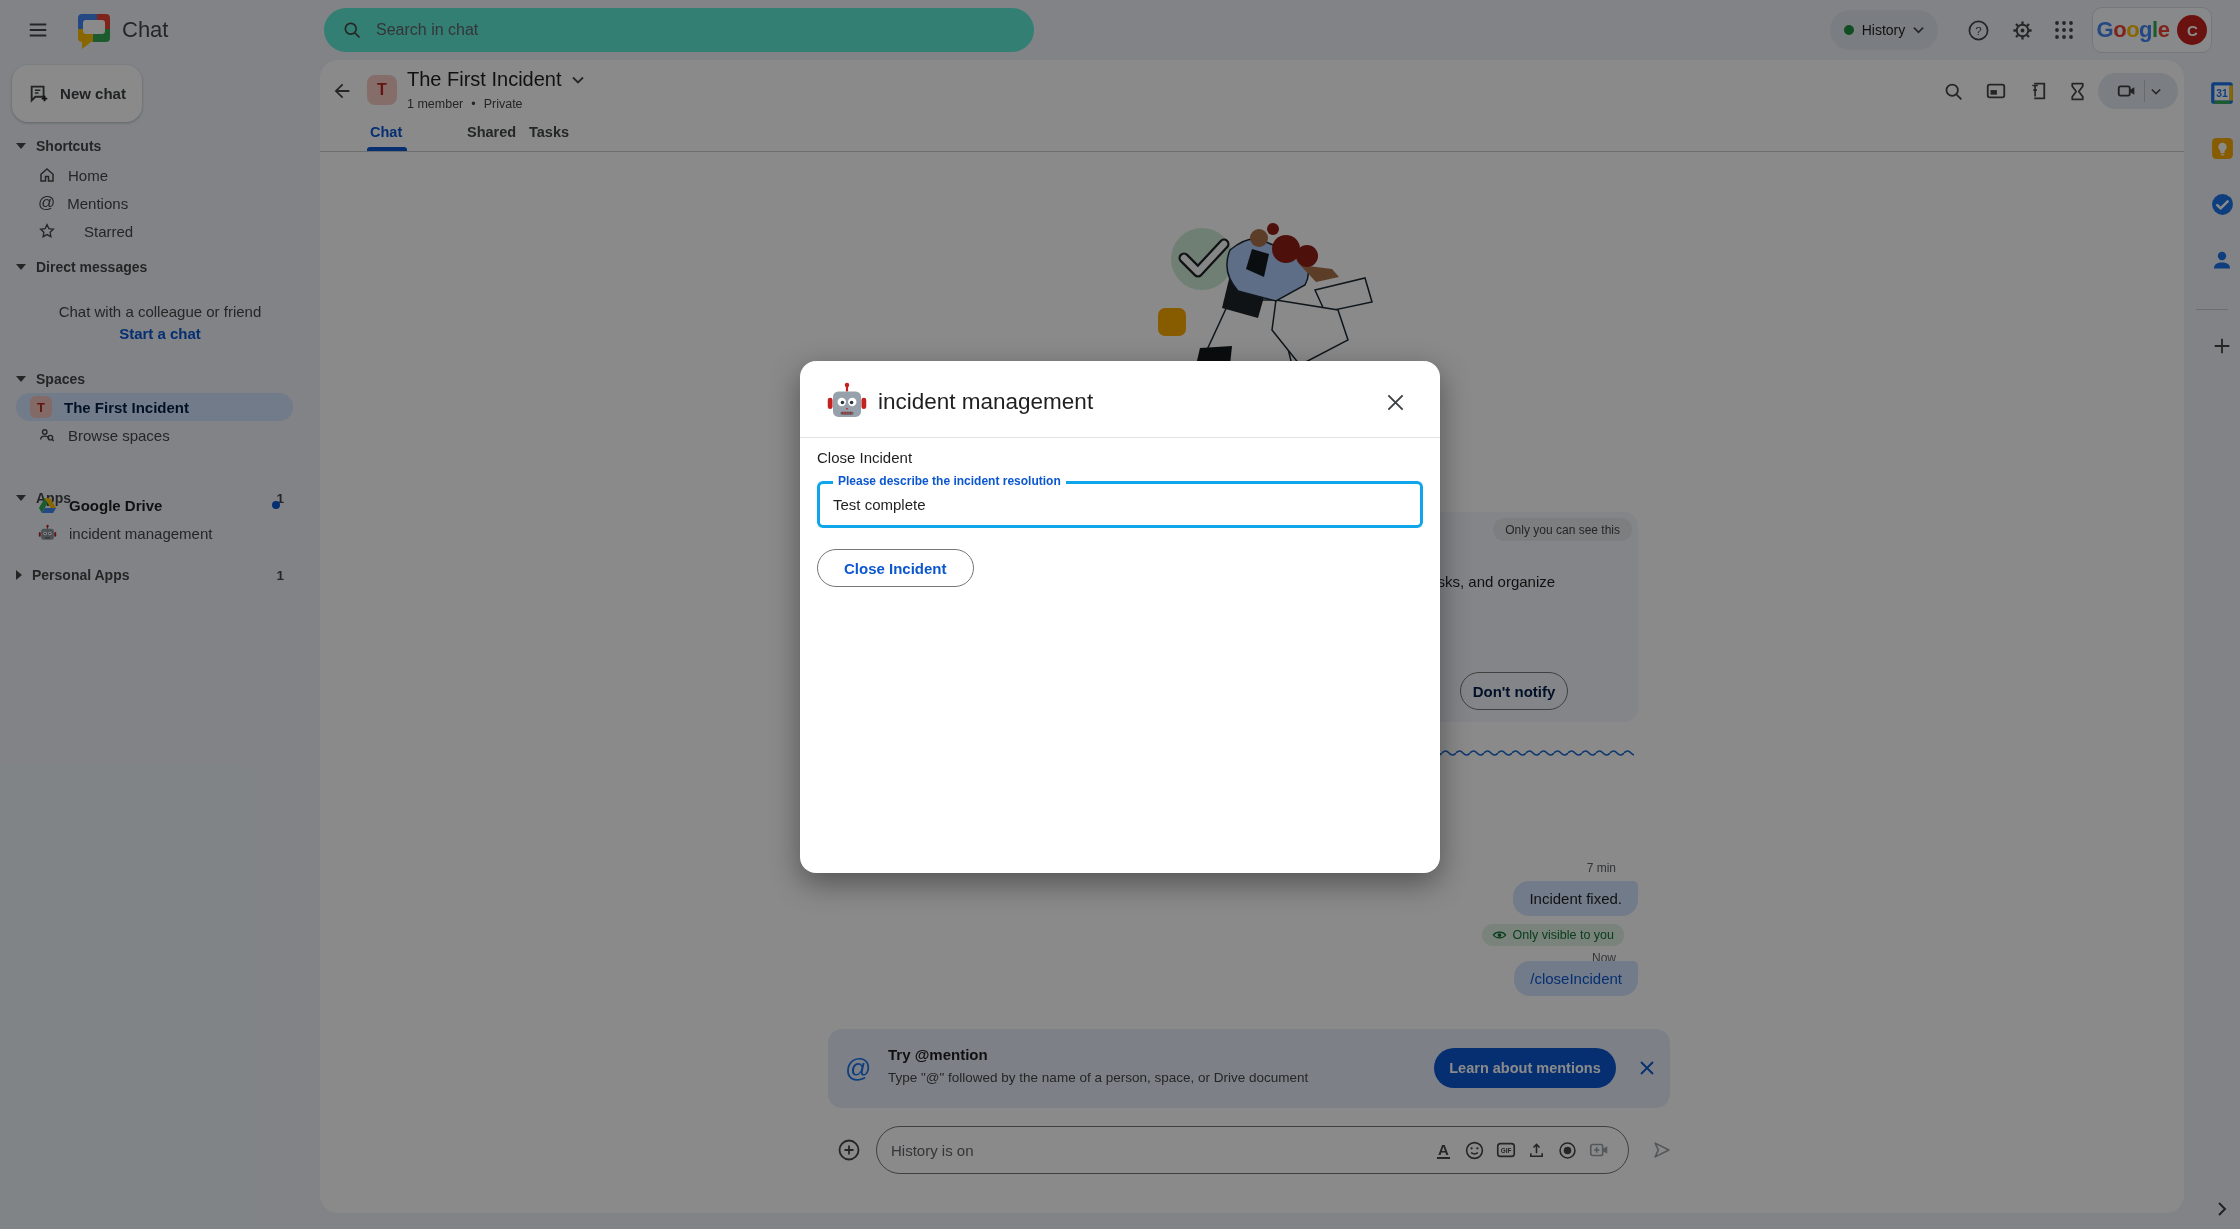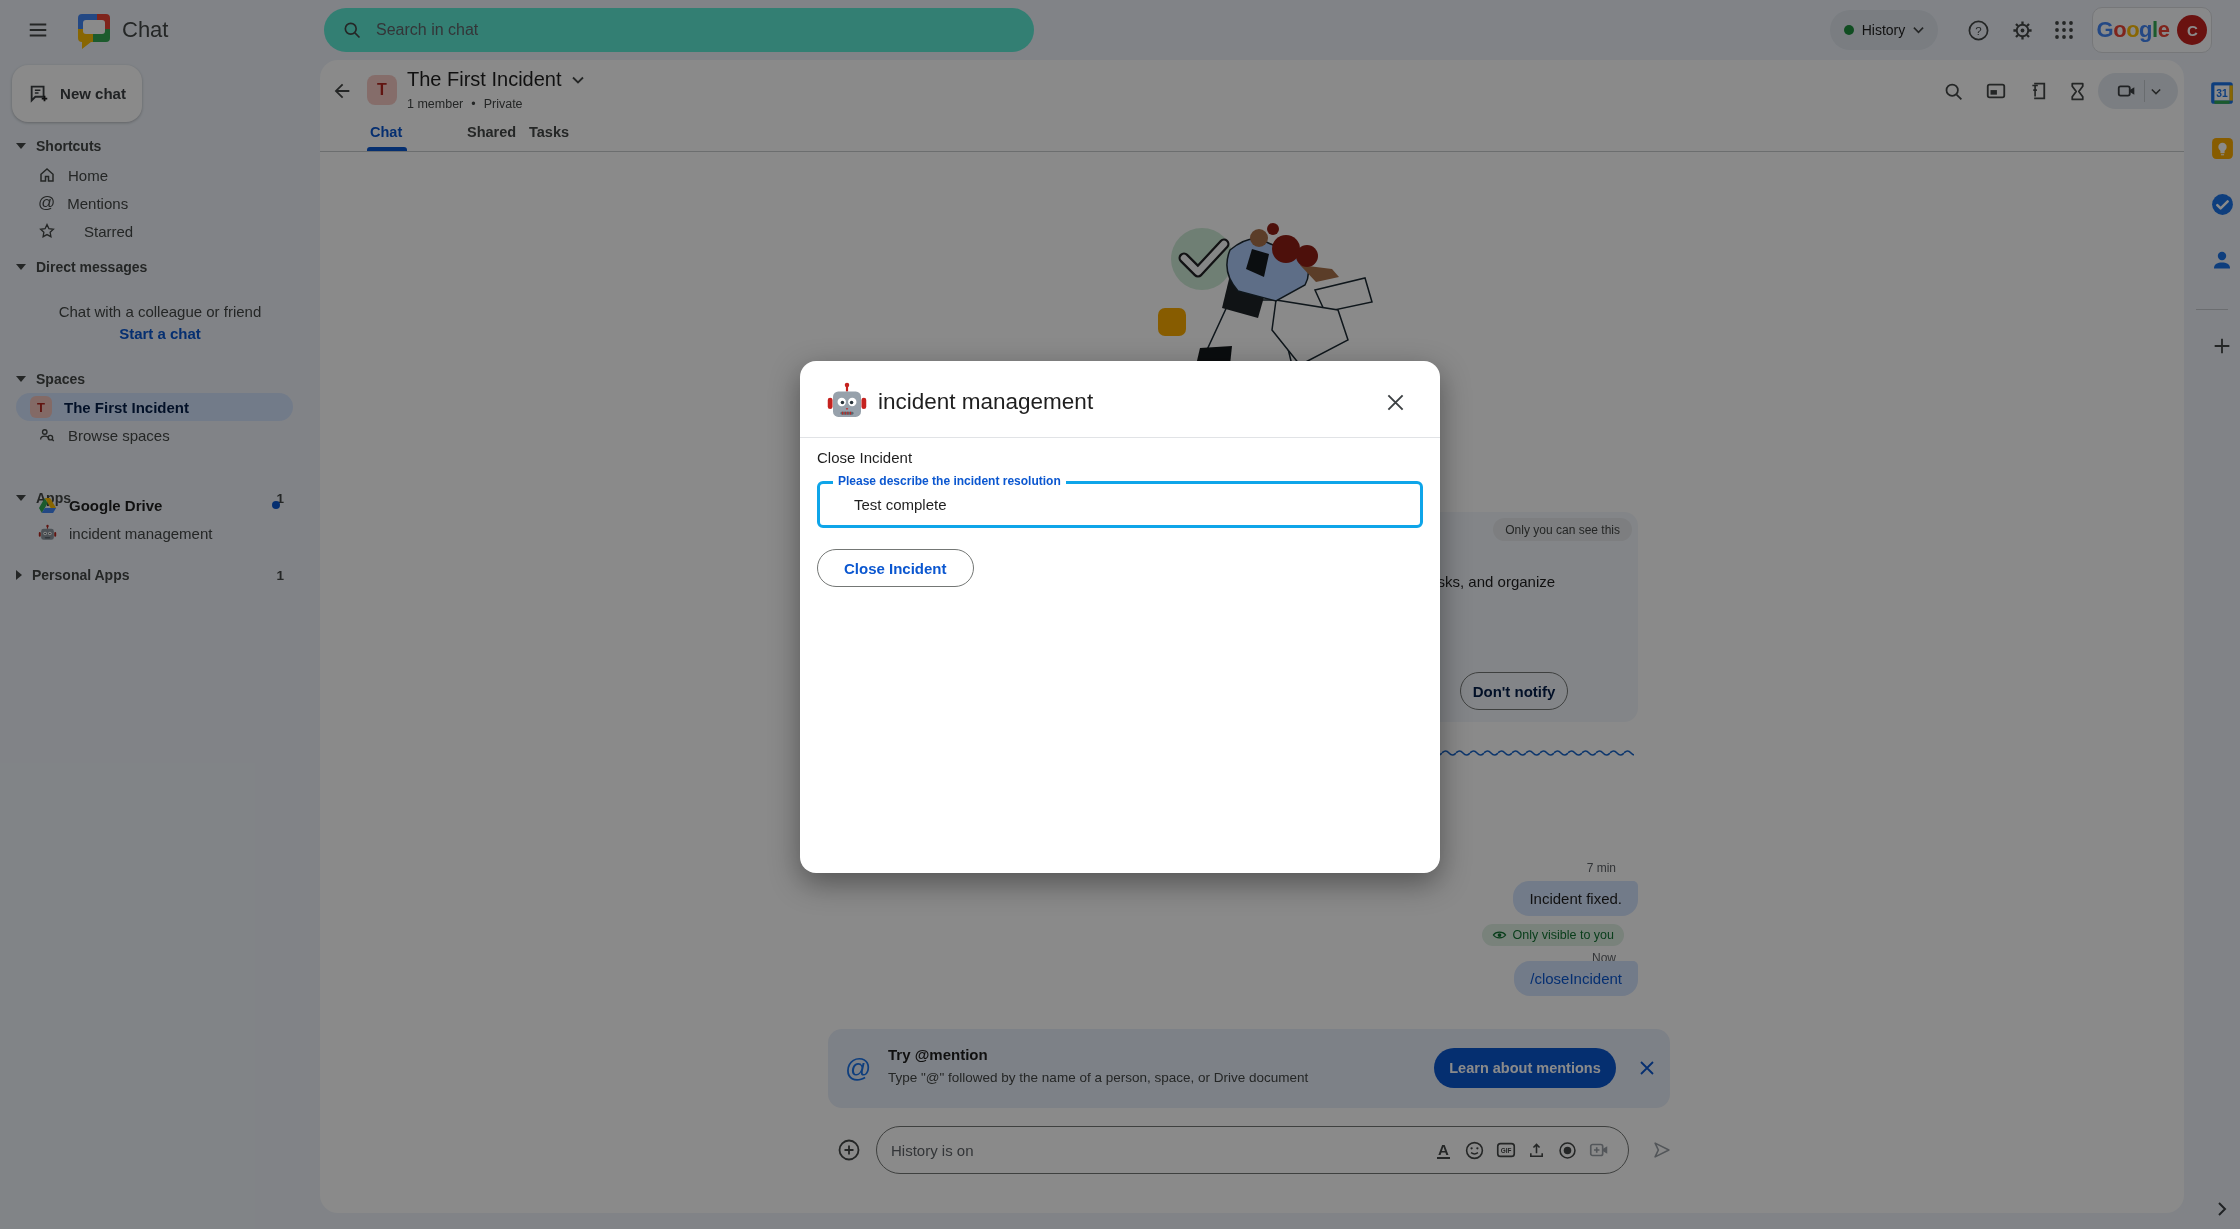--- a/index.html
+++ b/index.html
@@ -95,21 +95,21 @@
 
   
   .scrim { position:absolute; left:0; top:0; width:2240px; height:1229px; background:rgba(0,0,0,0.46); z-index:40; }
   .modal { position:absolute; left:800px; top:361px; width:640px; height:512px; background:#fff; border-radius:16px; z-index:50;
     box-shadow:0 10px 30px rgba(0,0,0,.4); }
   .modal-title { position:absolute; left:78px; top:28px; font-size:22.5px; color:#1f1f1f; }
   .modal-div { position:absolute; left:0; top:76px; width:640px; height:1px; background:#e1e3e6; }
   .modal-section { position:absolute; left:17px; top:88px; font-size:15px; color:#1f1f1f; }
   .mfield { position:absolute; left:17px; top:120px; width:606px; height:47px; border:3px solid #0ea5e9; border-radius:6px; }
   .mfield input { width:100%; height:100%; border:none; outline:none; padding:12px 13px; font-size:15px; color:#1f1f1f;
-    font-family:"Liberation Sans",sans-serif; background:transparent;margin-left:21px; }
+    font-family:"Liberation Sans",sans-serif; background:transparent; }
   .mlabel { position:absolute; left:13px; top:-10px; background:#fff; padding:0 5px; font-size:12px; font-weight:bold; color:#0b57d0; }
   .mbtn { position:absolute; left:17px; top:188px; height:38px; padding:0 26px; border:1.5px solid #747775; border-radius:19px;
     background:#fff; color:#0b57d0; font-size:15px; font-weight:bold; display:flex; align-items:center; justify-content:center; }
   .xbox { width:22px; height:22px; display:flex; align-items:center; justify-content:center; }
 </style>
 </head>
 <body>
 
 <div class="app">
 

